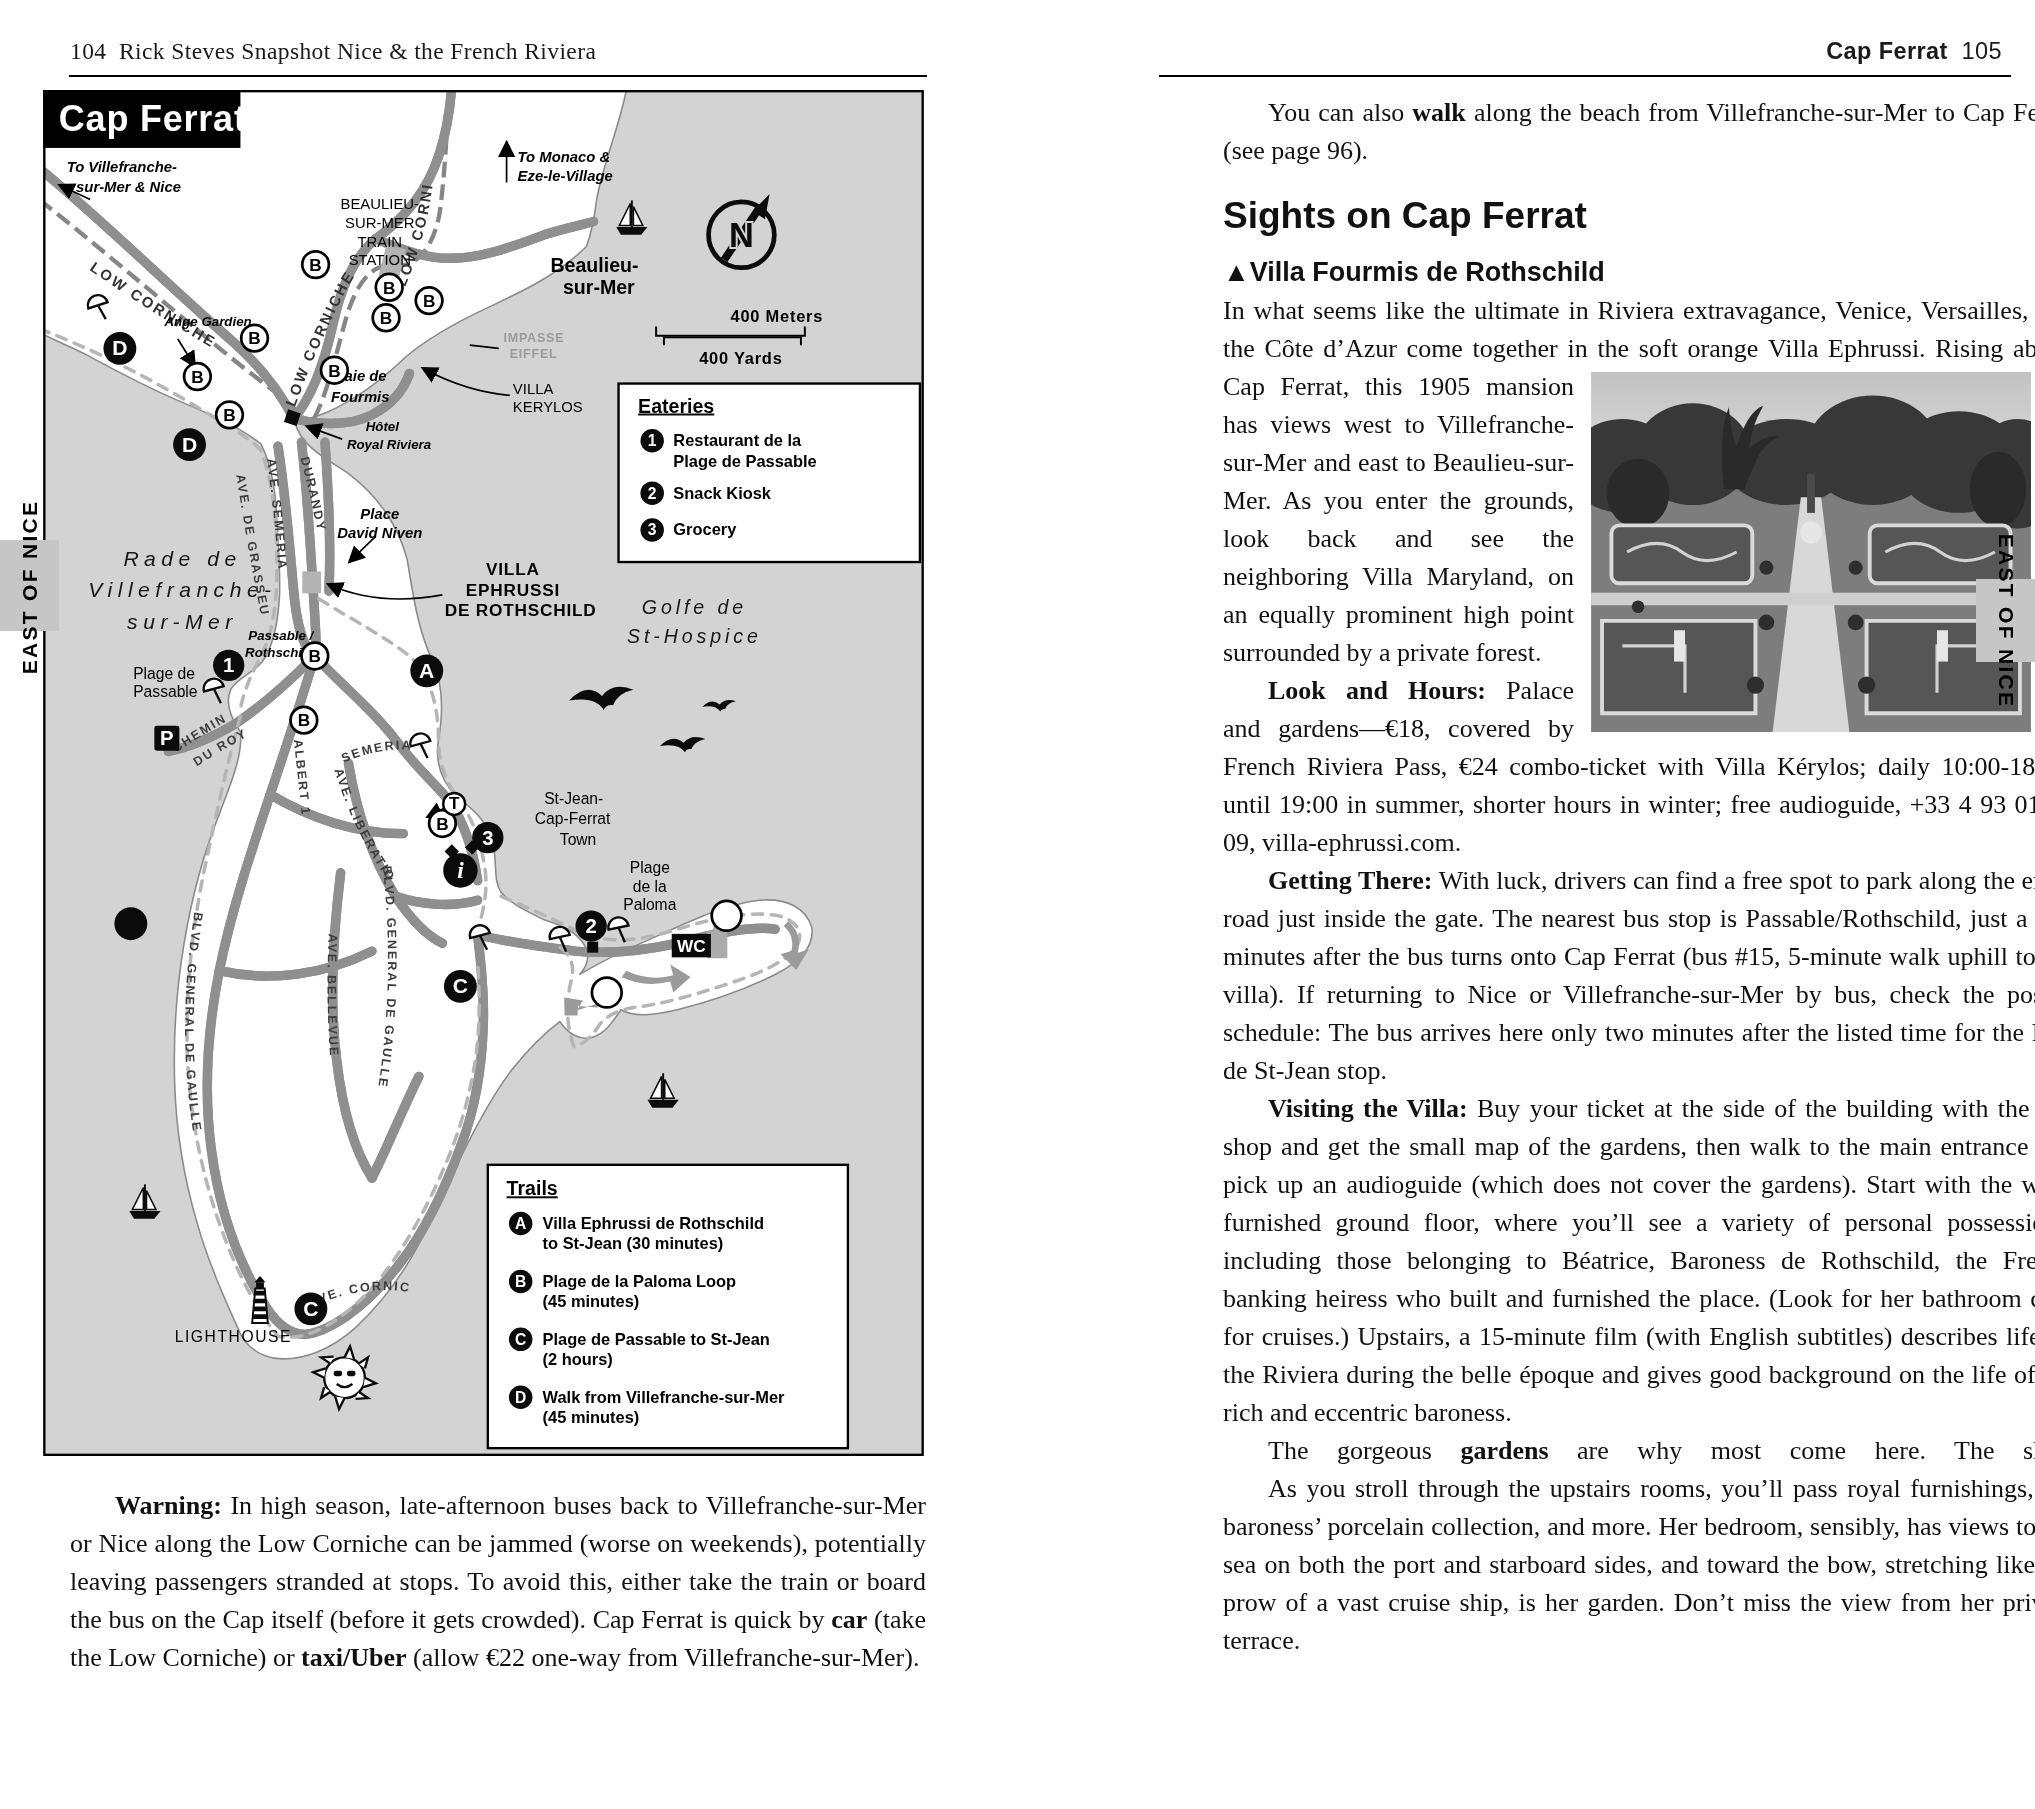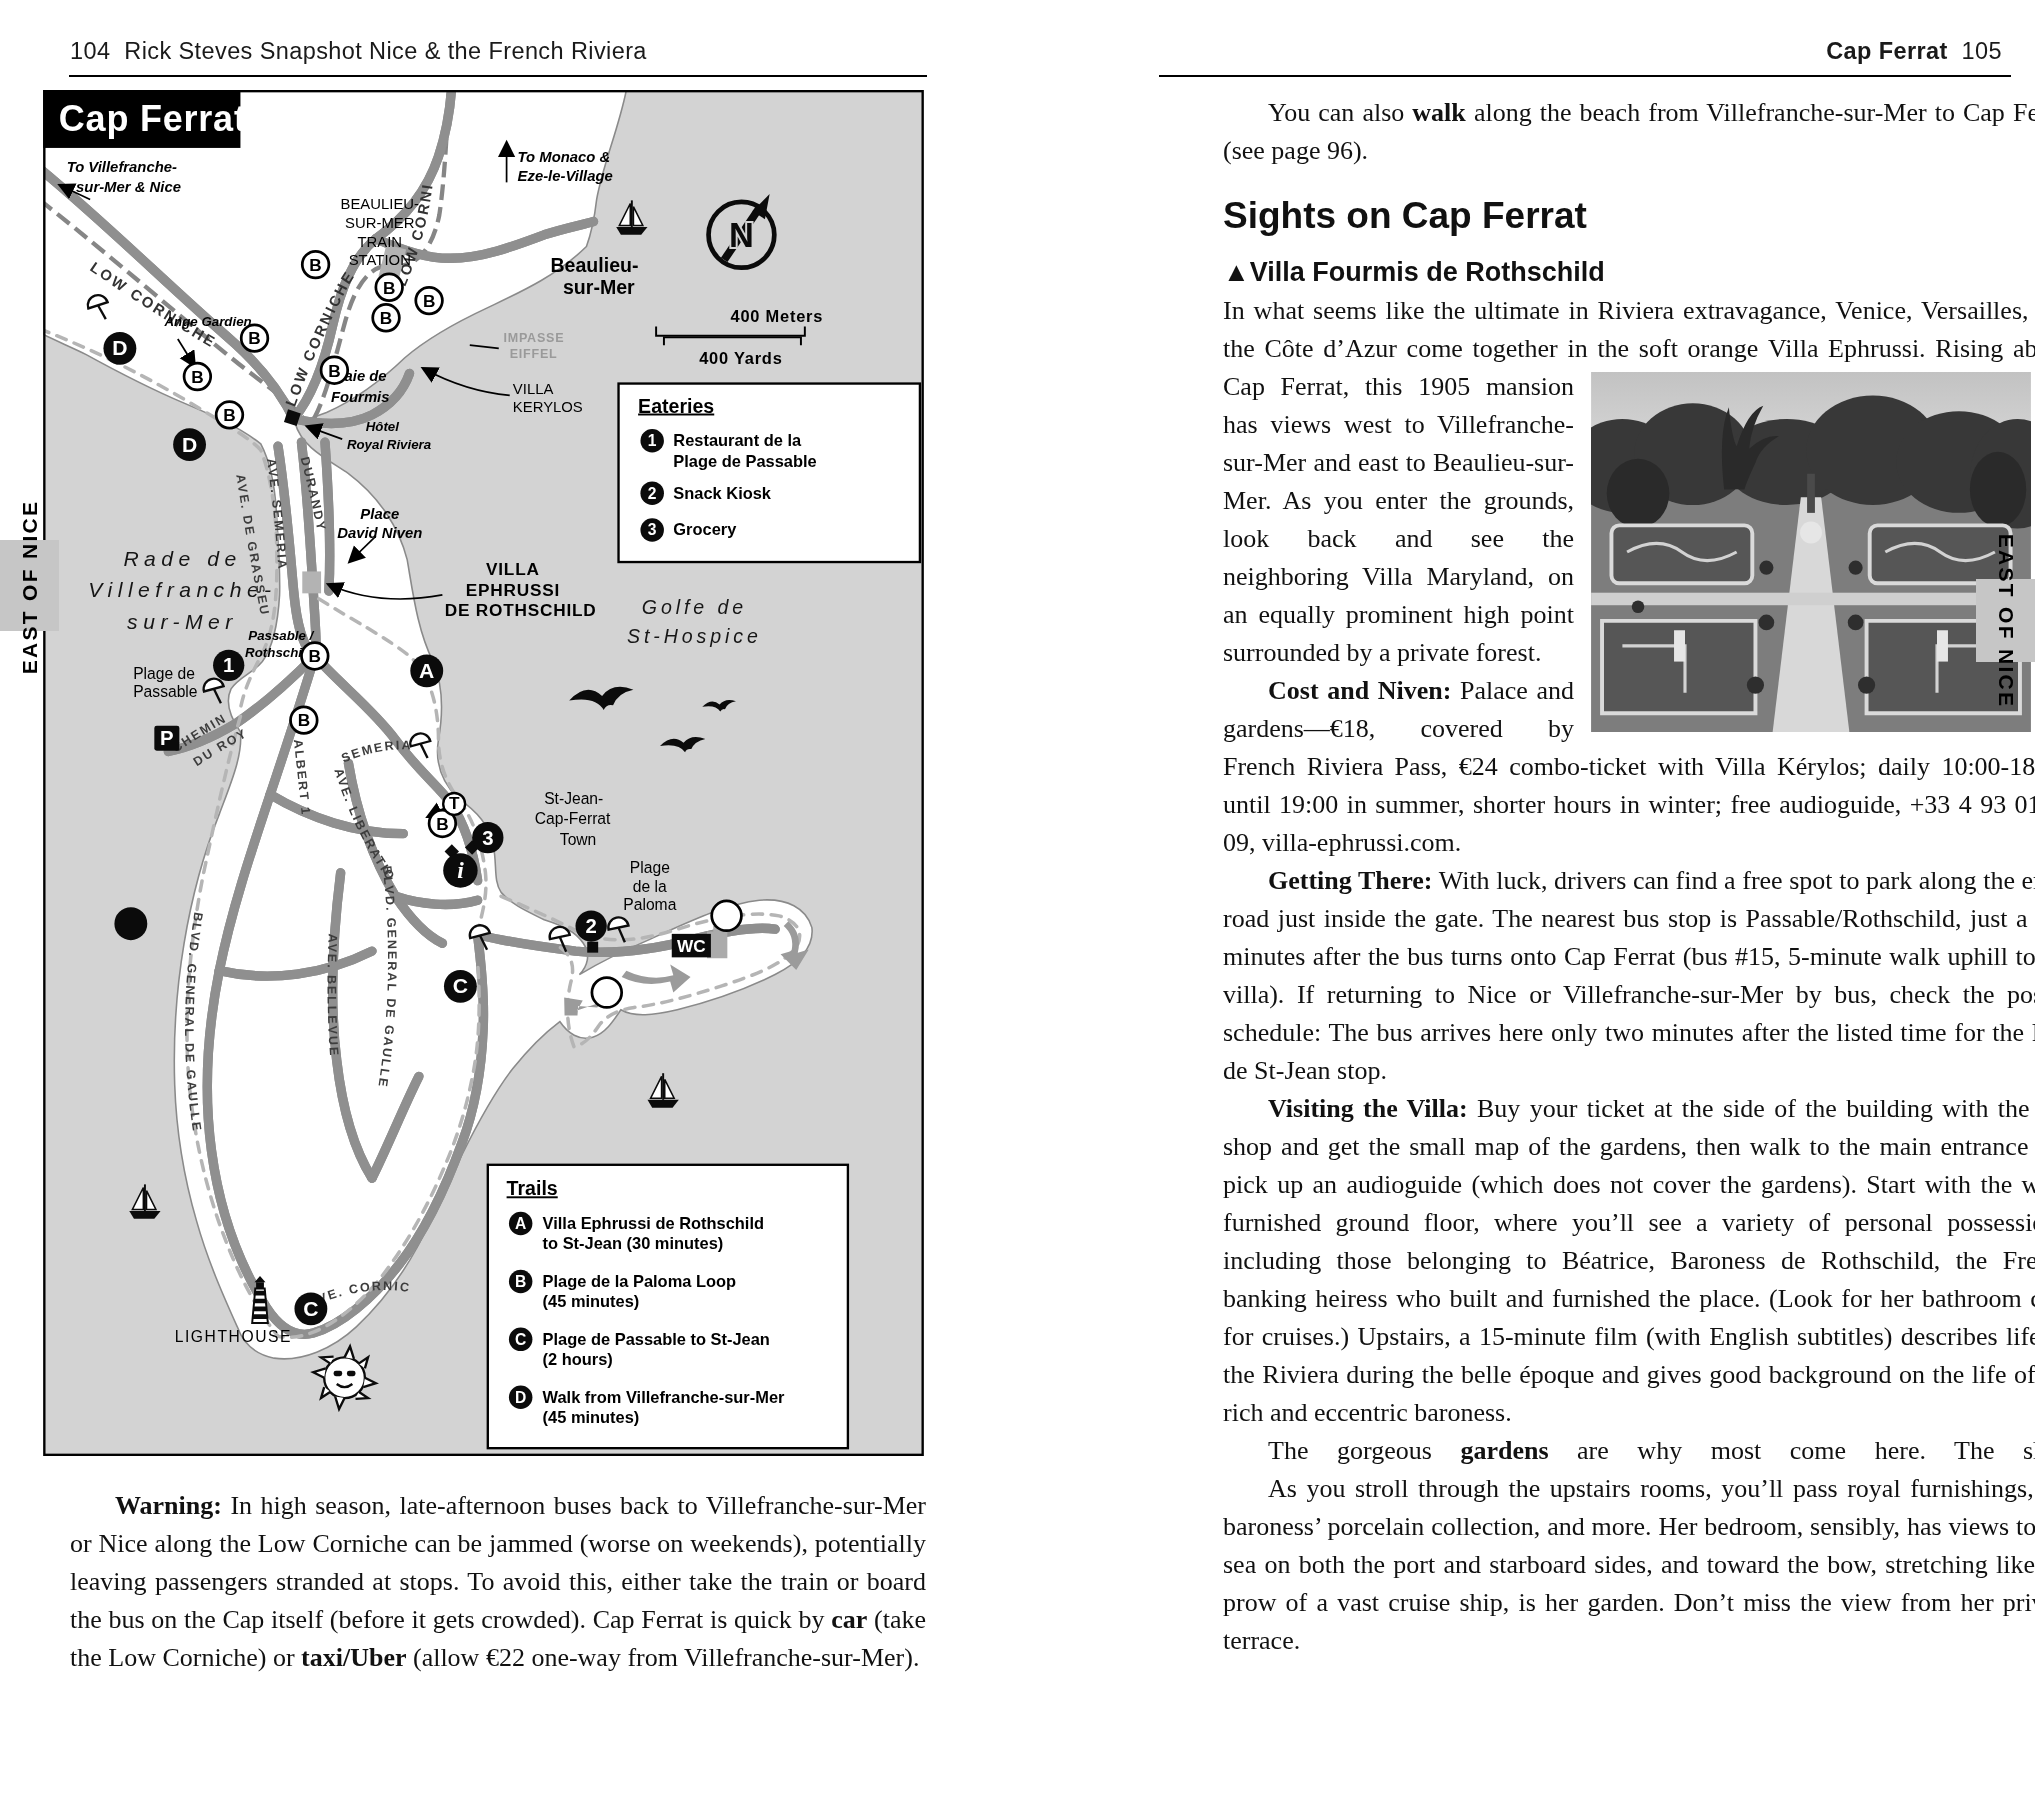--- a/index.html
+++ b/index.html
@@ -1,19 +1,19 @@
 <!DOCTYPE html>
 <html style="font-size:12.5px"><head>
 <meta charset="utf-8">
 <style>
   html,body{margin:0;padding:0;background:#ffffff;}
   body{width:2035px;height:1809px;position:relative;font-family:"Liberation Serif",serif;color:#111;}
   
   .runhead{position:absolute;top:38px;font-family:"Liberation Sans",sans-serif;font-size:23.5px;letter-spacing:0.4px;color:#1a1a1a;}
-  #head-left{left:70px;}
+  #head-left{left:70px;font-family:Liberation Serif, serif;}
   #head-right{right:33px;text-align:right;}
   .rule{position:absolute;top:75px;height:1.6px;background:#000;}
   #rule-left{left:69px;width:858px;}
   #rule-right{left:1159px;width:852px;}
   .pgnum{font-weight:normal;}
   .bold{font-weight:bold;}
   
   #rightcol{position:absolute;left:1223px;top:94px;width:852px;font-size:26px;line-height:38px;text-align:justify;}
   #rightcol p{margin:0;}
   .ind{text-indent:45px;}
@@ -550,21 +550,21 @@
         <circle cx="60" cy="300" r="8"></circle>
             <circle cx="502" cy="300" r="8"></circle>
       </g>
       <g fill="#e6e6e6">
         <rect x="106" y="330" width="14" height="40"></rect>
             <rect x="442" y="330" width="14" height="40"></rect>
         <circle cx="281" cy="205" r="14"></circle>
       </g>
       <rect x="276" y="130" width="10" height="50" fill="#4a4a4a"></rect>
     </svg></span><span>Villa Ephrussi. Rising above Cap Ferrat, this 1905 mansion has views west to Villefranche-sur-Mer and east to Beaulieu-sur-Mer. As you enter the grounds, look back and see the neighboring Villa Maryland, on an equally prominent high point surrounded by a private forest.</span></p>
-  <p class="ind"><b>Cost and Niven:</b> Palace and gardens—€18, covered by French Riviera Pass, €24 combo-ticket with Villa Kérylos; daily 10:00-18:00, until 19:00 in summer, shorter hours in winter; free audioguide, +33 4 93 01 33 09, villa-ephrussi.com.</p>
+  <p class="ind"><b>Look and Hours:</b> Palace and gardens—€18, covered by French Riviera Pass, €24 combo-ticket with Villa Kérylos; daily 10:00-18:00, until 19:00 in summer, shorter hours in winter; free audioguide, +33 4 93 01 33 09, villa-ephrussi.com.</p>
   <p class="ind"><b>Getting There:</b> With luck, drivers can find a free spot to park along the entry road just inside the gate. The nearest bus stop is Passable/Rothschild, just a few minutes after the bus turns onto Cap Ferrat (bus #15, 5-minute walk uphill to the villa). If returning to Nice or Villefranche-sur-Mer by bus, check the posted schedule: The bus arrives here only two minutes after the listed time for the Port de St-Jean stop.</p>
   <p class="ind"><b>Visiting the Villa:</b> Buy your ticket at the side of the building with the gift shop and get the small map of the gardens, then walk to the main entrance and pick up an audioguide (which does not cover the gardens). Start with the well-furnished ground floor, where you’ll see a variety of personal possessions, including those belonging to Béatrice, Baroness de Rothschild, the French banking heiress who built and furnished the place. (Look for her bathroom case for cruises.) Upstairs, a 15-minute film (with English subtitles) describes life on the Riviera during the belle époque and gives good background on the life of the rich and eccentric baroness.</p>
   <p class="ind cut">The gorgeous <b>gardens</b> are why most come here. The ship-</p>
   <p class="ind">As you stroll through the upstairs rooms, you’ll pass royal furnishings, the baroness’ porcelain collection, and more. Her bedroom, sensibly, has views to the sea on both the port and starboard sides, and toward the bow, stretching like the prow of a vast cruise ship, is her garden. Don’t miss the view from her private terrace.</p>
 </div>
 
 <div class="tab" id="tab-left-bg"></div>
 <div class="tabtxt" id="tab-left-txt">EAST OF NICE</div>
 <div class="tab" id="tab-right-bg"></div>
 <div class="tabtxt" id="tab-right-txt">EAST OF NICE</div>

